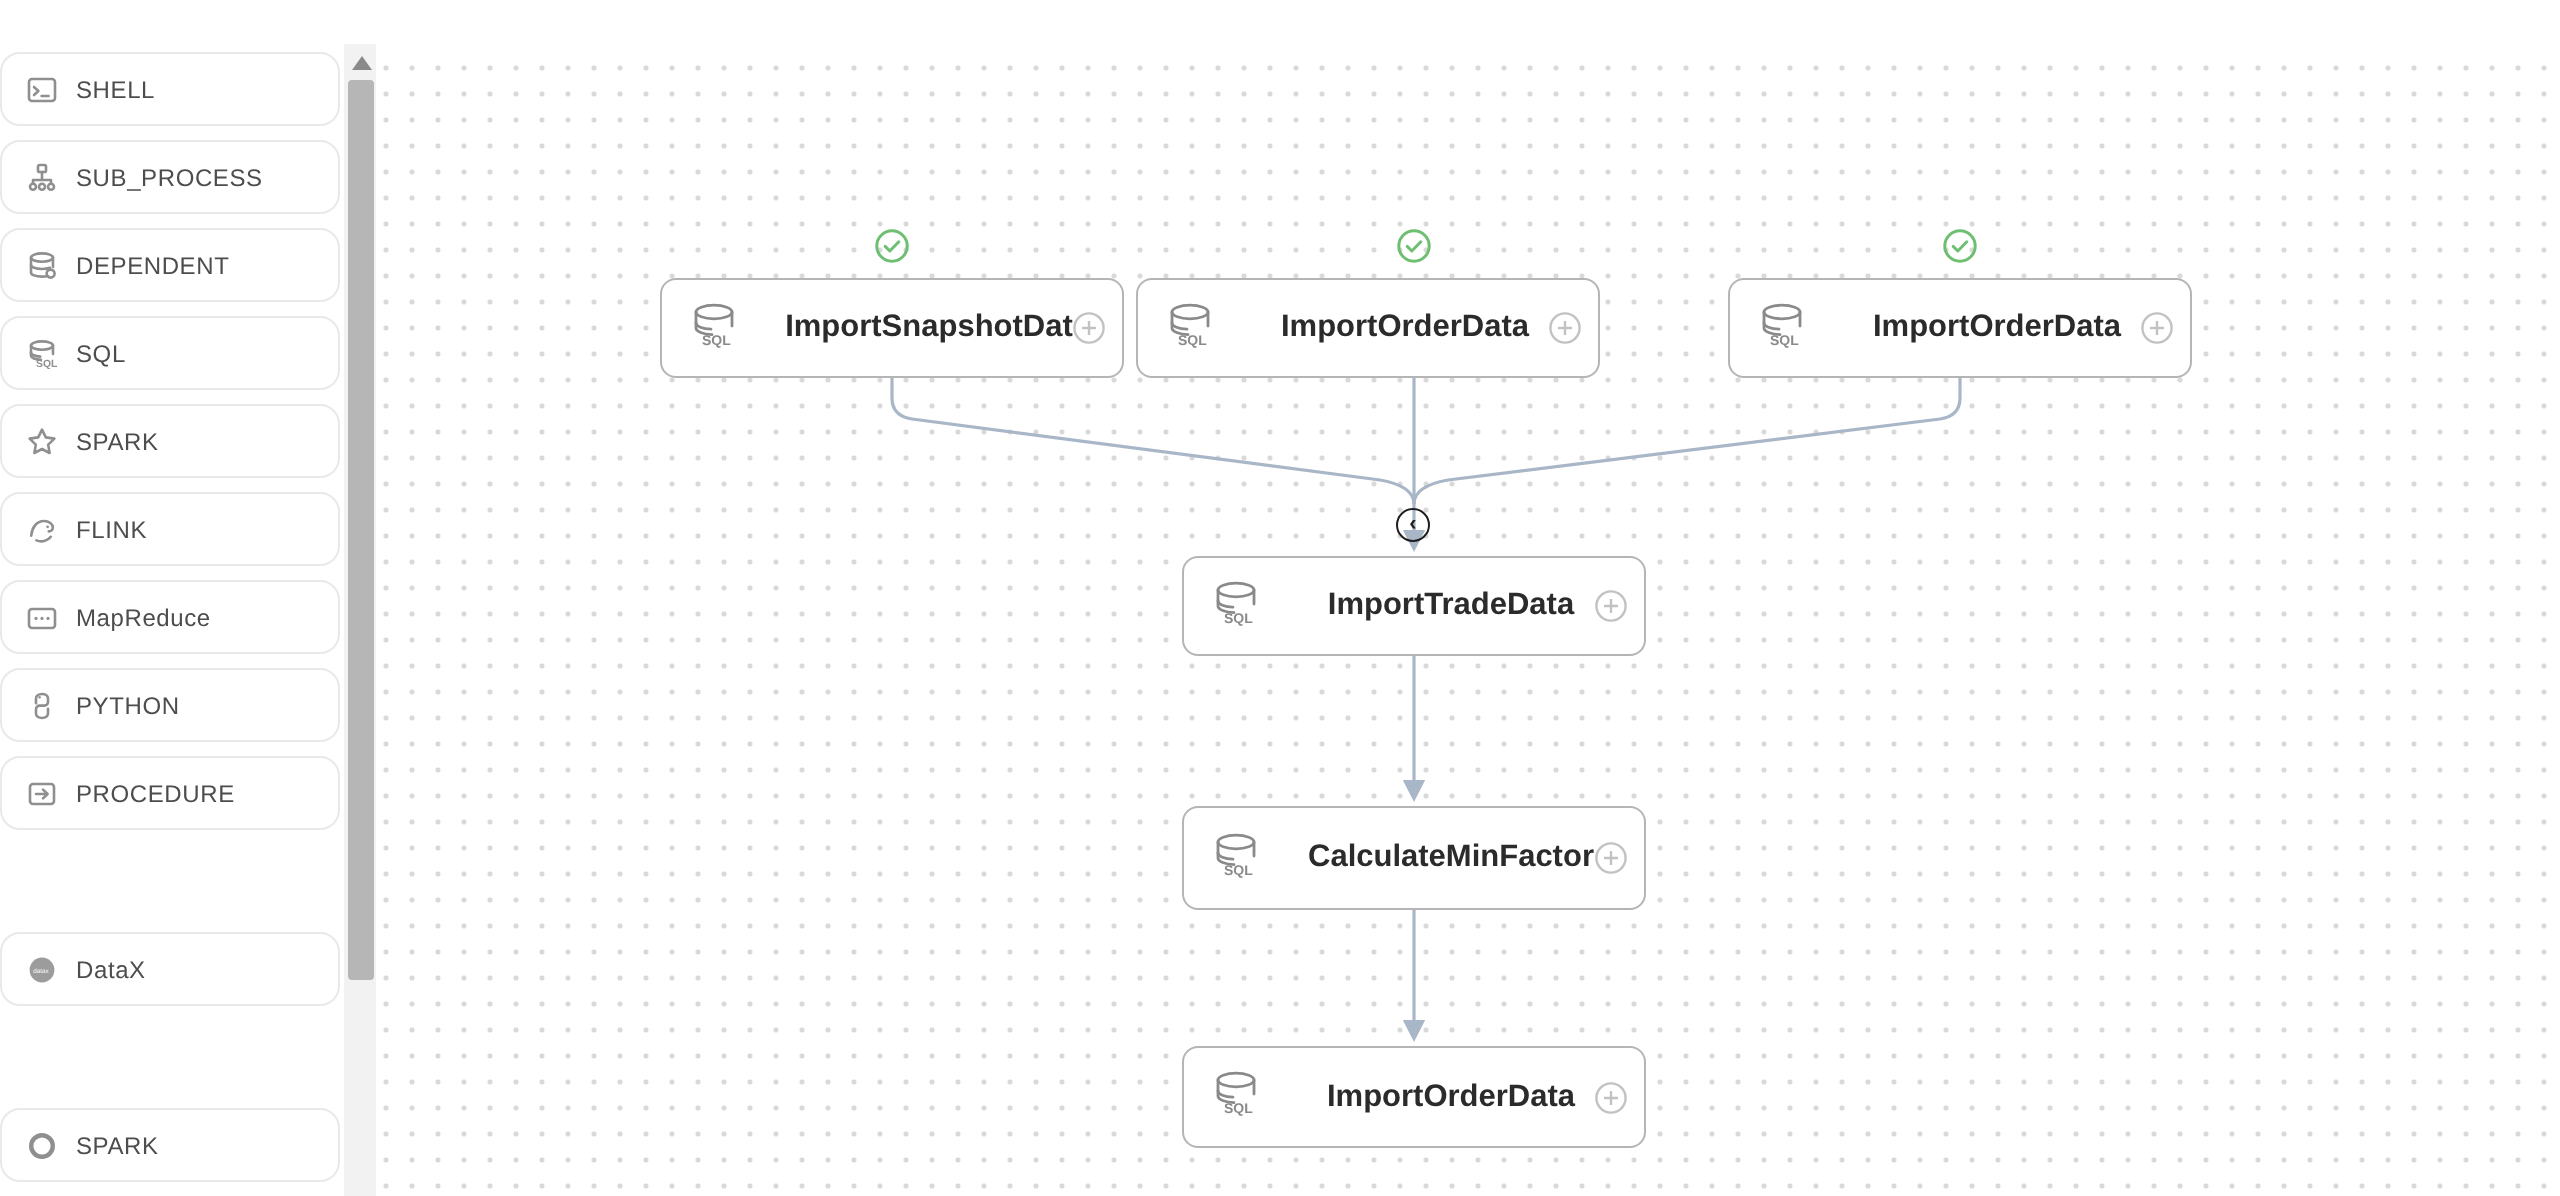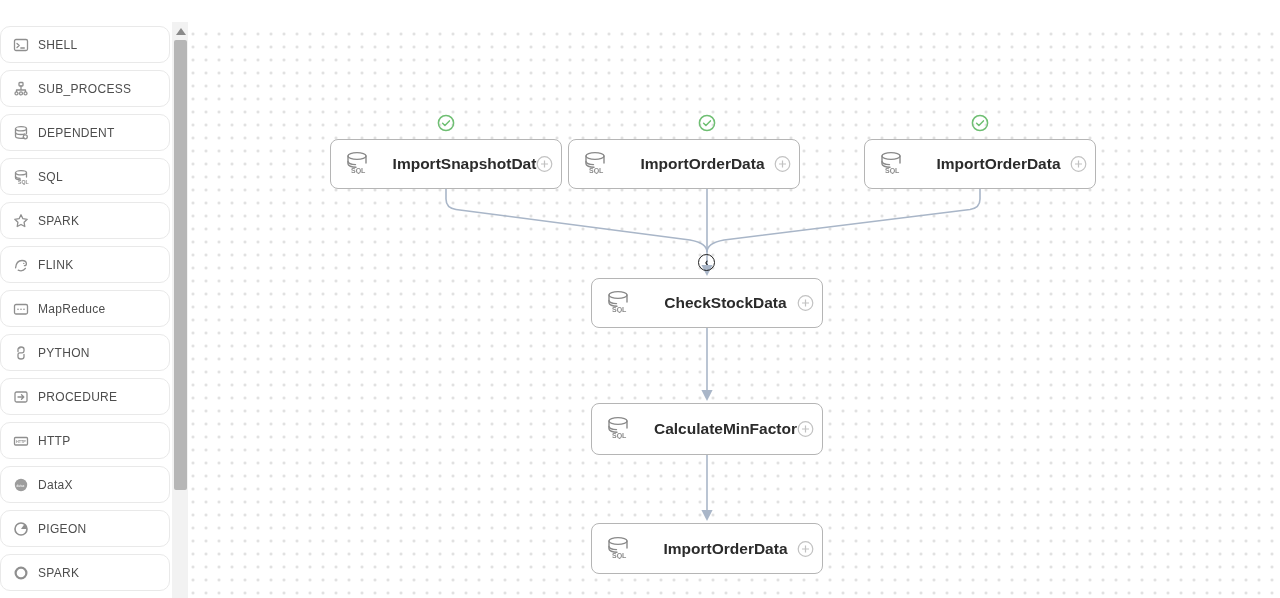--- a/index.html
+++ b/index.html
@@ -155,49 +155,31 @@
     <div class="side-item" style="top:366px">
       <span class="icn">
         <svg width="16" height="16">
             <rect x="2" y="3" width="12" height="10" rx="1.5"></rect>
             <path d="M5 8h5M8.5 5.8 10.8 8l-2.3 2.2"></path>
           </svg>
       </span>
       <span class="lbl">PROCEDURE</span>
     </div>
 
-    <div class="side-item" style="top:410px">
-      <span class="icn">
-        <svg width="16" height="16">
-            <rect x="1.5" y="4.5" width="13" height="7.5" rx="1"></rect>
-            <text x="2.9" y="10.2" font-size="3.8" font-weight="700" fill="#8f8f8f" stroke="none">HTTP</text>
-          </svg>
-      </span>
-      <span class="lbl">HTTP</span>
-    </div>
 
     <div class="side-item" style="top:454px">
       <span class="icn">
         <svg width="16" height="16">
             <circle cx="8" cy="8" r="6.2" fill="#9c9c9c" stroke="none"></circle>
             <text x="3.6" y="9.5" font-size="3.2" fill="#fff" stroke="none">datax</text>
           </svg>
       </span>
       <span class="lbl">DataX</span>
     </div>
 
-    <div class="side-item" style="top:498px">
-      <span class="icn">
-        <svg width="16" height="16">
-            <circle cx="8" cy="8" r="6" stroke-width="1.6"></circle>
-            <path d="M8 8l3.2-4.4A6 6 0 0 1 14 8z" fill="#8f8f8f" stroke="none"></path>
-          </svg>
-      </span>
-      <span class="lbl">PIGEON</span>
-    </div>
 
     <div class="side-item" style="top:542px">
       <span class="icn">
         <svg width="16" height="16">
             <circle cx="8" cy="8" r="5.4" stroke-width="2.2"></circle>
           </svg>
       </span>
       <span class="lbl">SPARK</span>
     </div>
 
@@ -308,21 +290,21 @@
 
     <div class="node" style="left:403px;top:266px">
       <span class="task-icn">
         <svg width="26" height="24">
             <ellipse cx="13" cy="6" rx="9" ry="3.4"></ellipse>
             <path d="M4 6v8c0 1.7 3.5 3.2 8 3.3M22 6v7"></path>
             <path d="M4 11.5c0 1.6 3.3 3 7.5 3.1"></path>
             <text x="7" y="22.5" font-size="7" font-weight="700" fill="#8a8a8a" stroke="none">SQL</text>
           </svg>
       </span>
-      <span class="n-lbl">CheckStockData</span>
+      <span class="n-lbl">ImportTradeData</span>
       <span class="plus">
         <svg width="17" height="17">
             <circle cx="8.5" cy="8.5" r="7.3"></circle>
             <path d="M8.5 5v7M5 8.5h7"></path>
           </svg>
       </span>
     </div>
 
     <div class="node" style="left:403px;top:391px;height:52px">
       <span class="task-icn">

